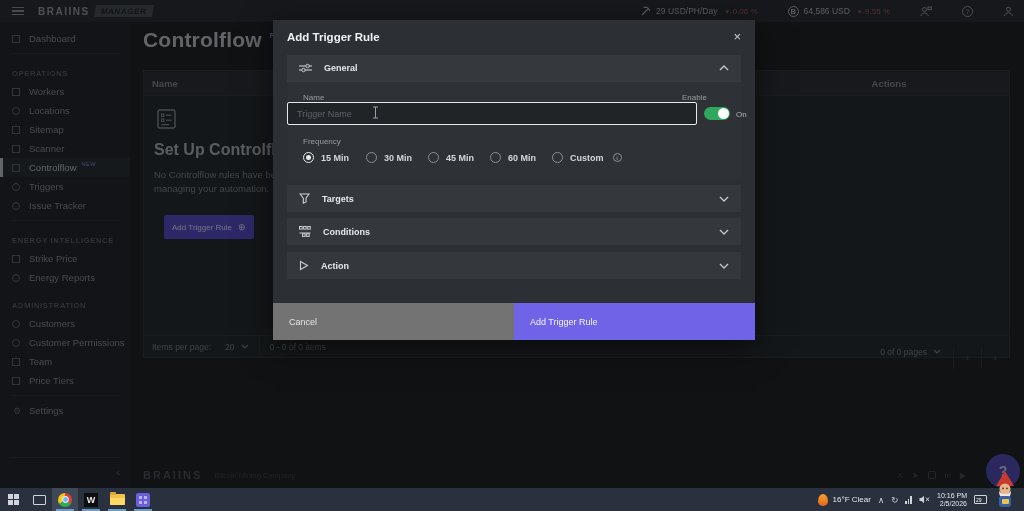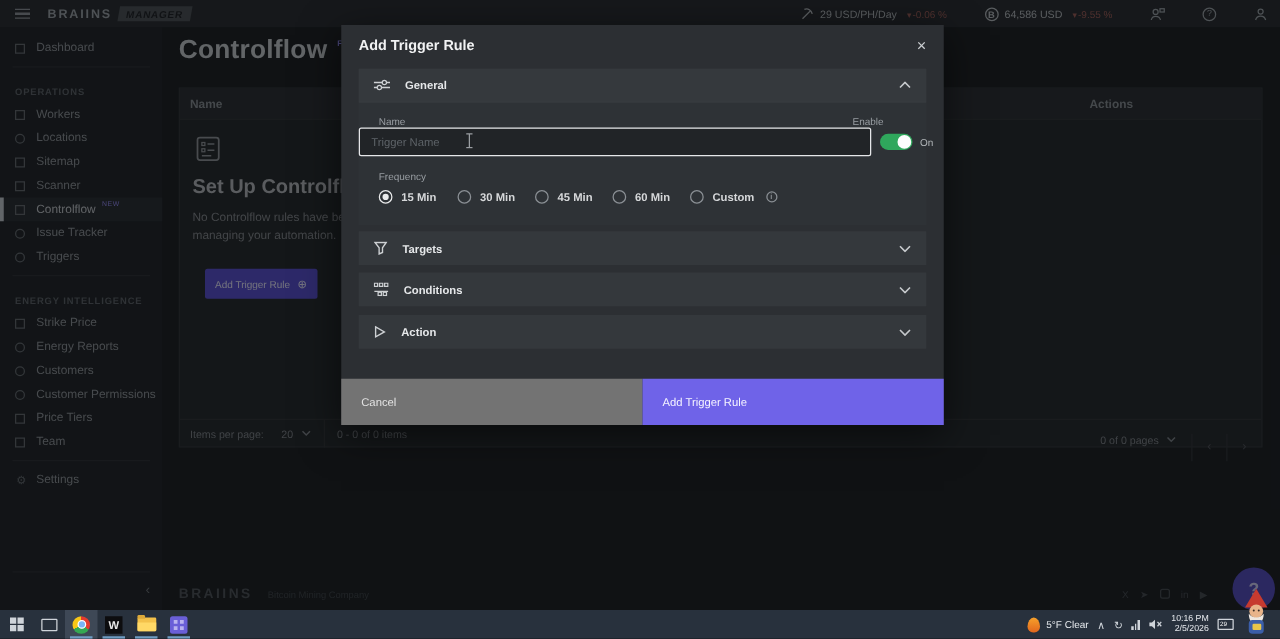--- a/index.html
+++ b/index.html
@@ -234,51 +234,52 @@
       <span class="si"></span>
       <span>Scanner</span>
     </div>
     <div class="nav-item active">
       <span class="si"></span>
       <span>Controlflow</span>
       <span class="nav-badge">NEW</span>
     </div>
     <div class="nav-item">
       <span class="si round"></span>
+      <span>Triggers</span>
+    </div>
+    <div class="nav-item">
+      <span class="si round"></span>
       <span>Issue Tracker</span>
-    </div>
-    <div class="nav-item">
-      <span class="si round"></span>
-      <span>Triggers</span>
     </div>
     <div class="sb-div"></div>
     <div class="nav-sec">ENERGY INTELLIGENCE</div>
     <div class="nav-item">
       <span class="si"></span>
       <span>Strike Price</span>
     </div>
     <div class="nav-item">
       <span class="si round"></span>
       <span>Energy Reports</span>
     </div>
+    <div class="nav-sec" style="padding-top:14px">ADMINISTRATION</div>
     <div class="nav-item">
       <span class="si round"></span>
       <span>Customers</span>
     </div>
     <div class="nav-item">
       <span class="si round"></span>
       <span>Customer Permissions</span>
     </div>
     <div class="nav-item">
       <span class="si"></span>
+      <span>Team</span>
+    </div>
+    <div class="nav-item">
+      <span class="si"></span>
       <span>Price Tiers</span>
-    </div>
-    <div class="nav-item">
-      <span class="si"></span>
-      <span>Team</span>
     </div>
     <div class="sb-div"></div>
     <div class="nav-item">
       <span class="sg">⚙</span>
       <span>Settings</span>
     </div>
     <div class="sb-bottomline"></div>
     <div class="sb-collapse">‹</div>
   </div>
 
@@ -493,21 +494,21 @@
     <div class="tile open">
       <span class="folder"></span>
     </div>
     <div class="tile open">
       <span class="papp"></span>
     </div>
     <div class="tb-spacer"></div>
     <div class="tray">
       <span class="weather">
         <span class="flame"></span>
-        <span>5°F Clear</span>
+        <span>16°F Clear</span>
       </span>
       <span class="tray-g">∧</span>
       <span class="tray-g">↻</span>
       <span class="net-bars">
           <i style="height:3px"></i>
           <i style="height:5px"></i>
           <i style="height:8px"></i>
         </span>
       <span>
         <svg width="11" height="9" viewBox="0 0 11 9">

